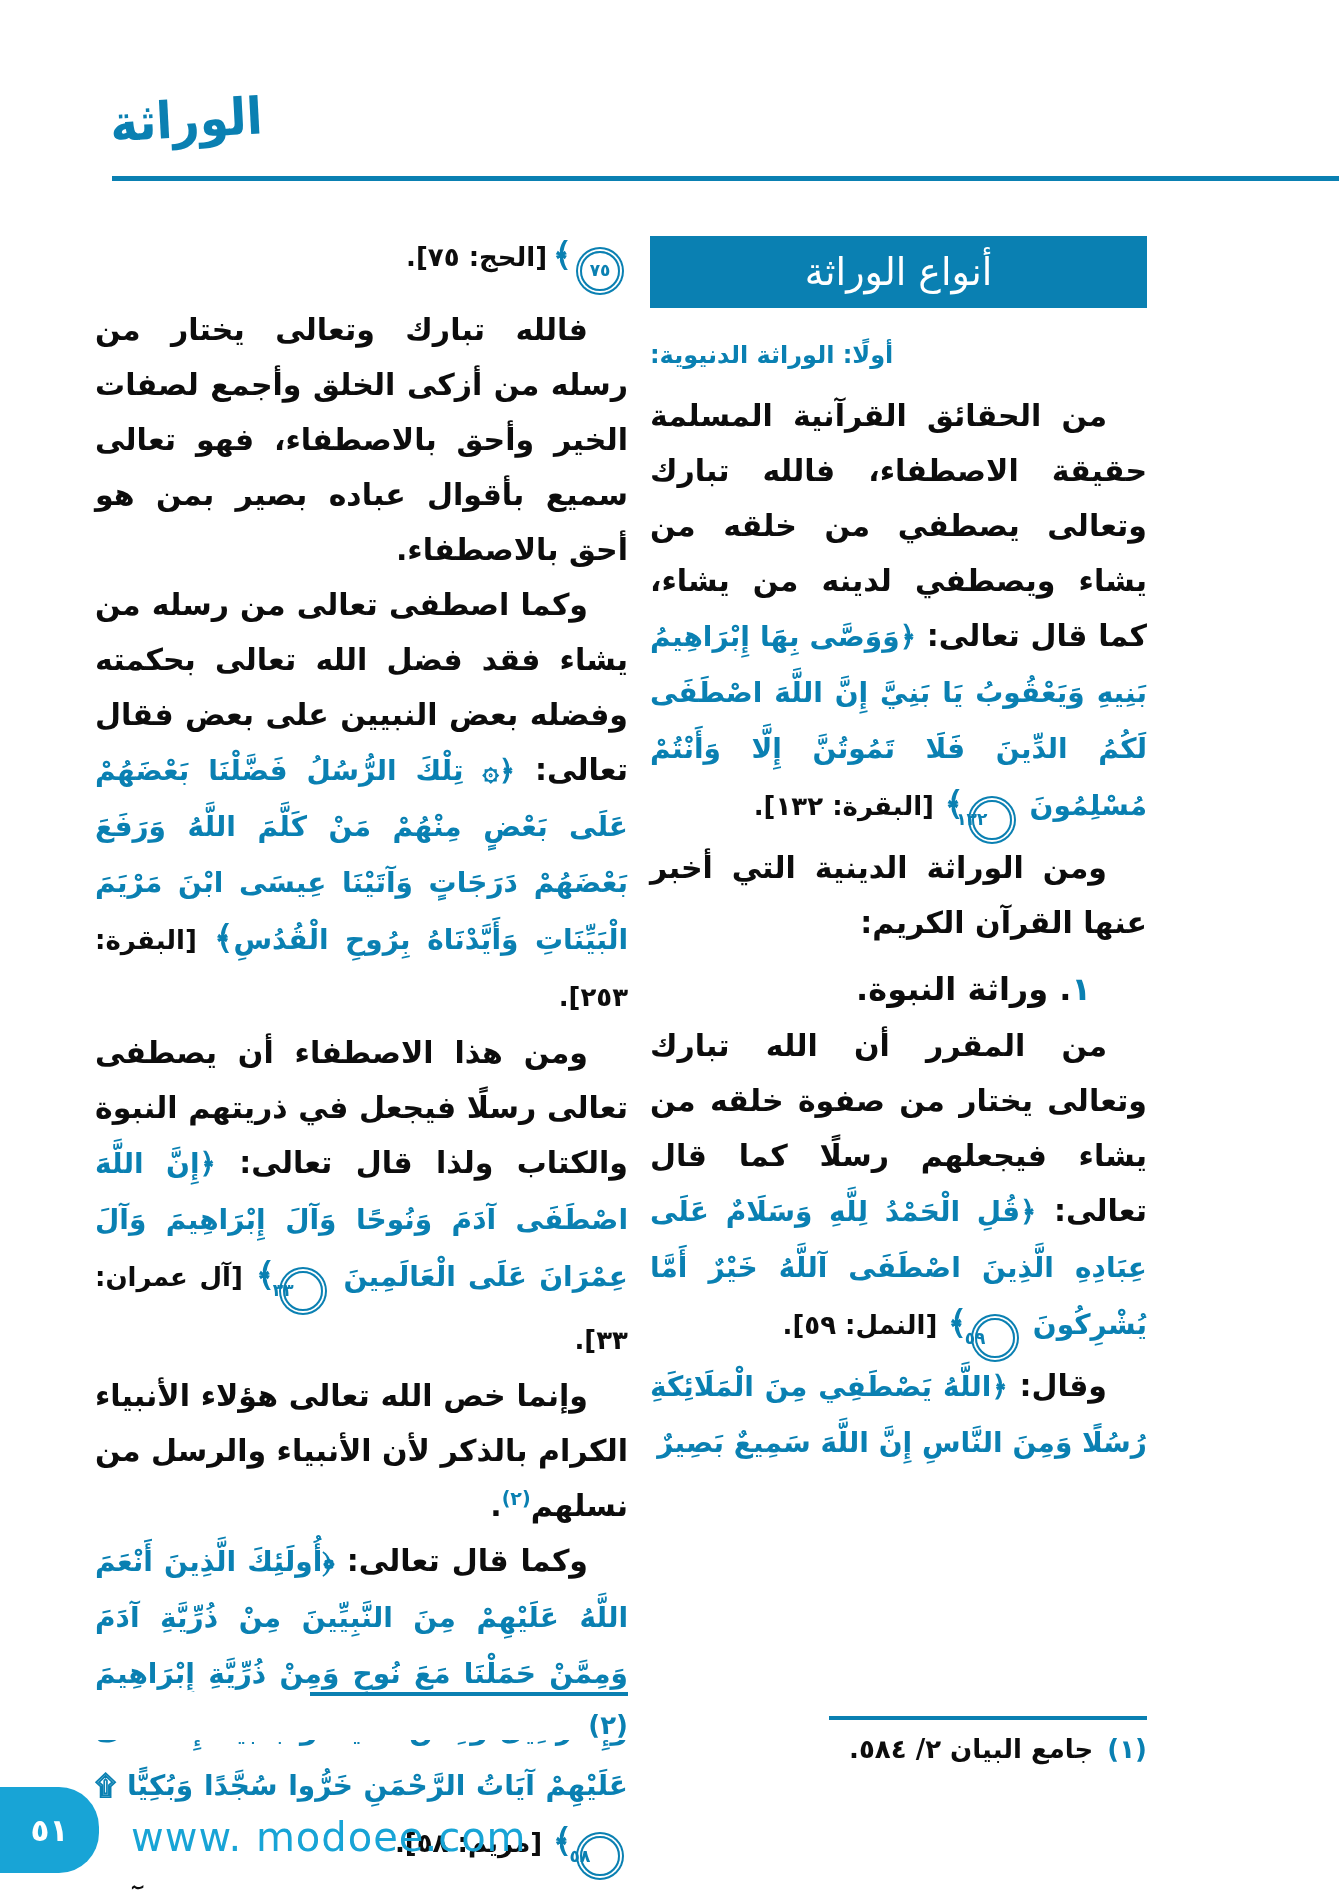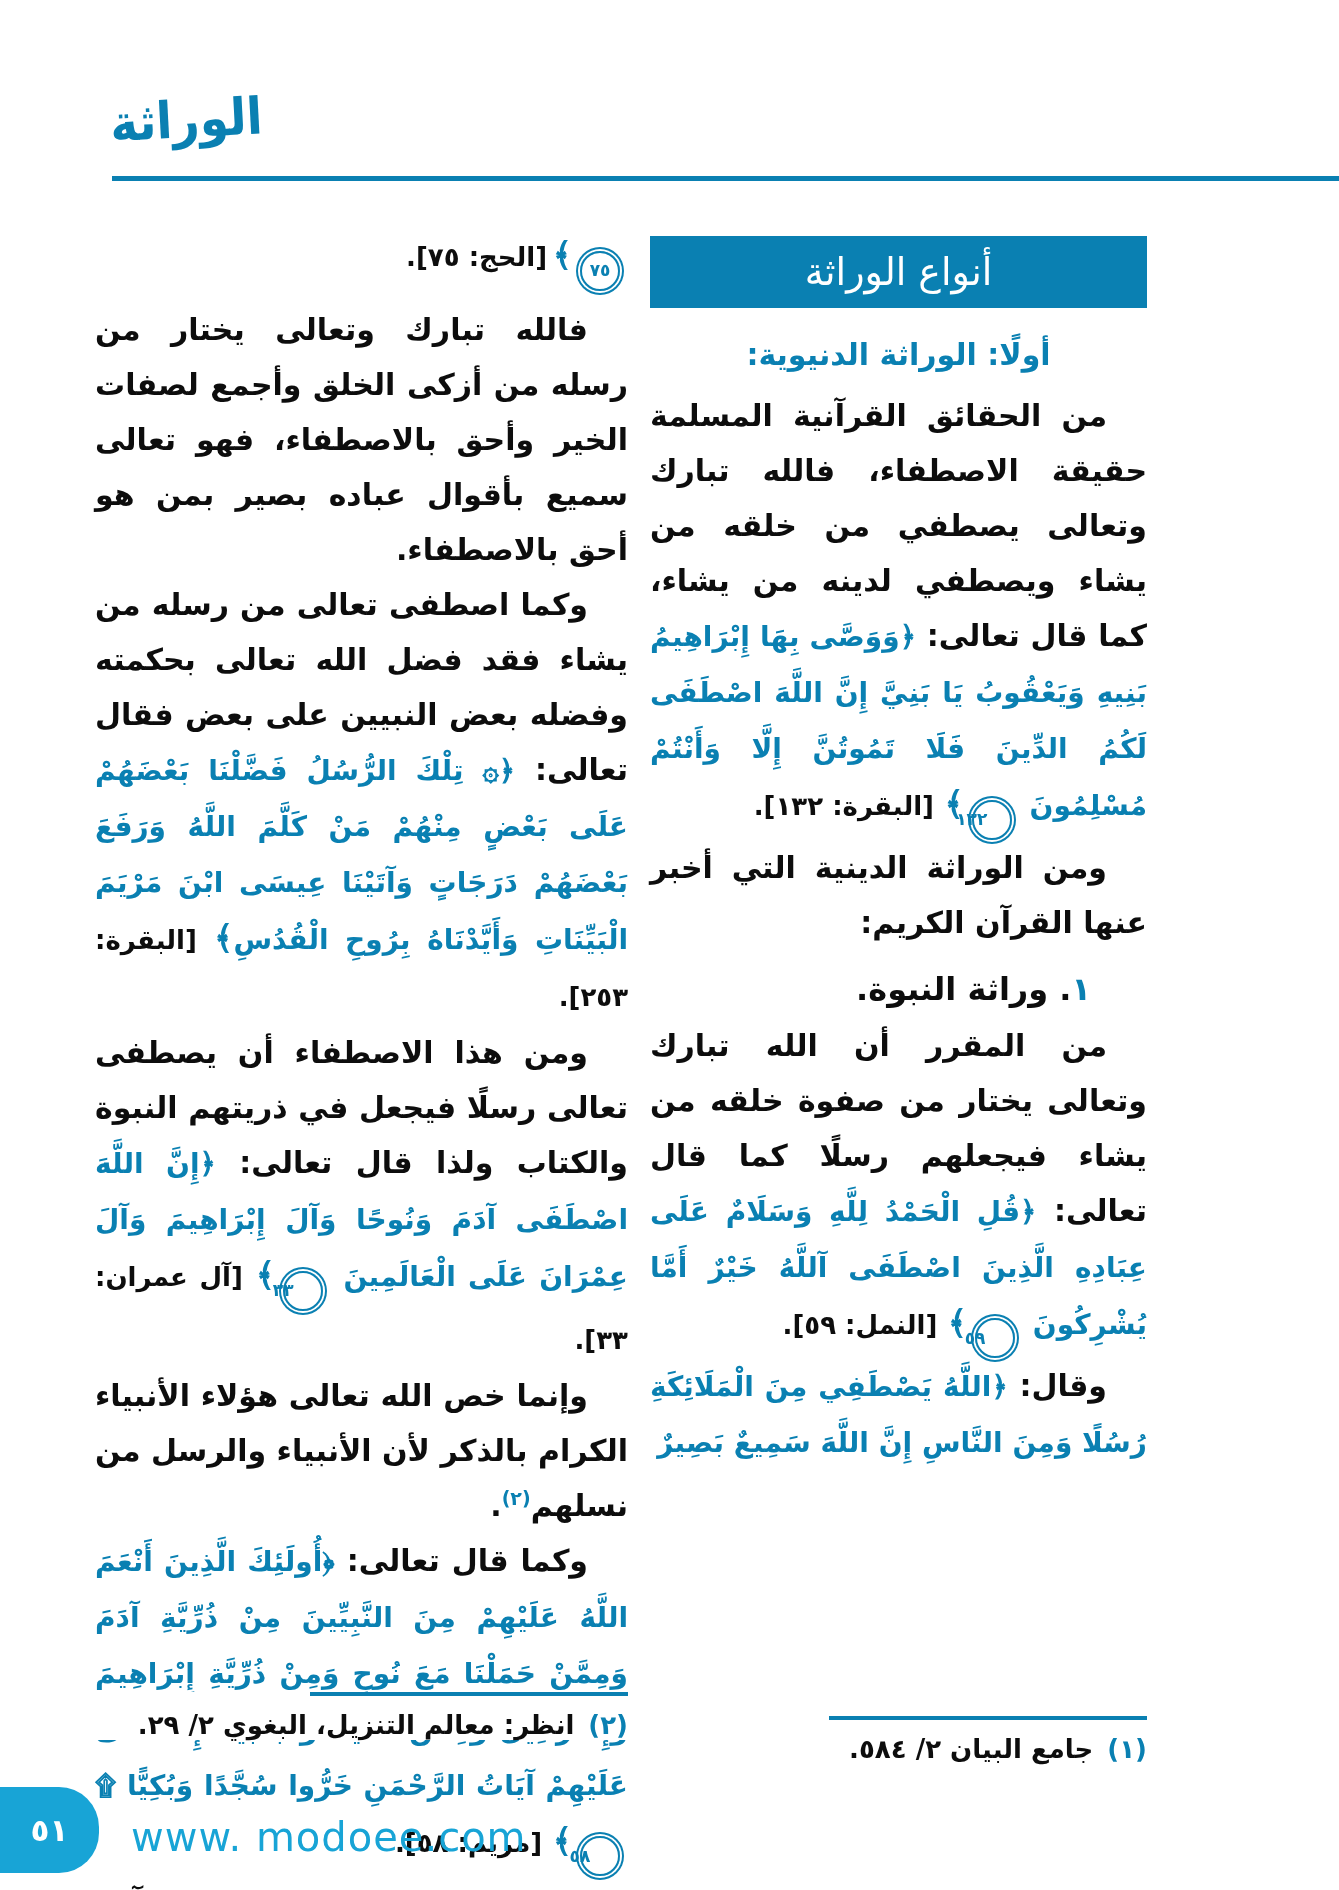--- a/index.html
+++ b/index.html
@@ -37,23 +37,23 @@
     height:72px;width:100%;
     background:var(--primary);
     display:flex;align-items:center;justify-content:center;
     margin-bottom:18px;
   }
   .banner span{
     color:#ffffff;font-size:38px;font-weight:normal;
   }
   .h-blue{
     color:var(--primary);
-    font-size:30px;font-weight:bold;
+    font-size:24px;font-weight:bold;
     line-height:58px;margin:6px 0 4px 0;
-    text-align:center;
+    text-align:left;
   }
   .h-black{
     color:var(--ink);
     font-size:32px;font-weight:bold;
     line-height:50px;margin:14px 0 4px 0;
     text-align:right;
     text-indent:56px;
   }
   .h-black .num-blue{color:var(--primary);}
   p.body{
@@ -182,21 +182,20 @@
     <div class="fn-line">
       <span class="marker">(١)</span>
       <span>جامع البيان ٢/ ٥٨٤.</span>
     </div>
   </div>
 
   <div class="footnote fn-left">
     <div class="fn-rule"></div>
     <div class="fn-line">
       <span class="marker">(٢)</span>
-      <span>انظر: معالم التنزيل، البغوي ٢/ ٢٩.</span>
     </div>
   </div>
 
   <div class="page-bubble">
     <span>٥١</span>
   </div>
   <div class="site">www. modoee.com</div>
 
 </div>
 

